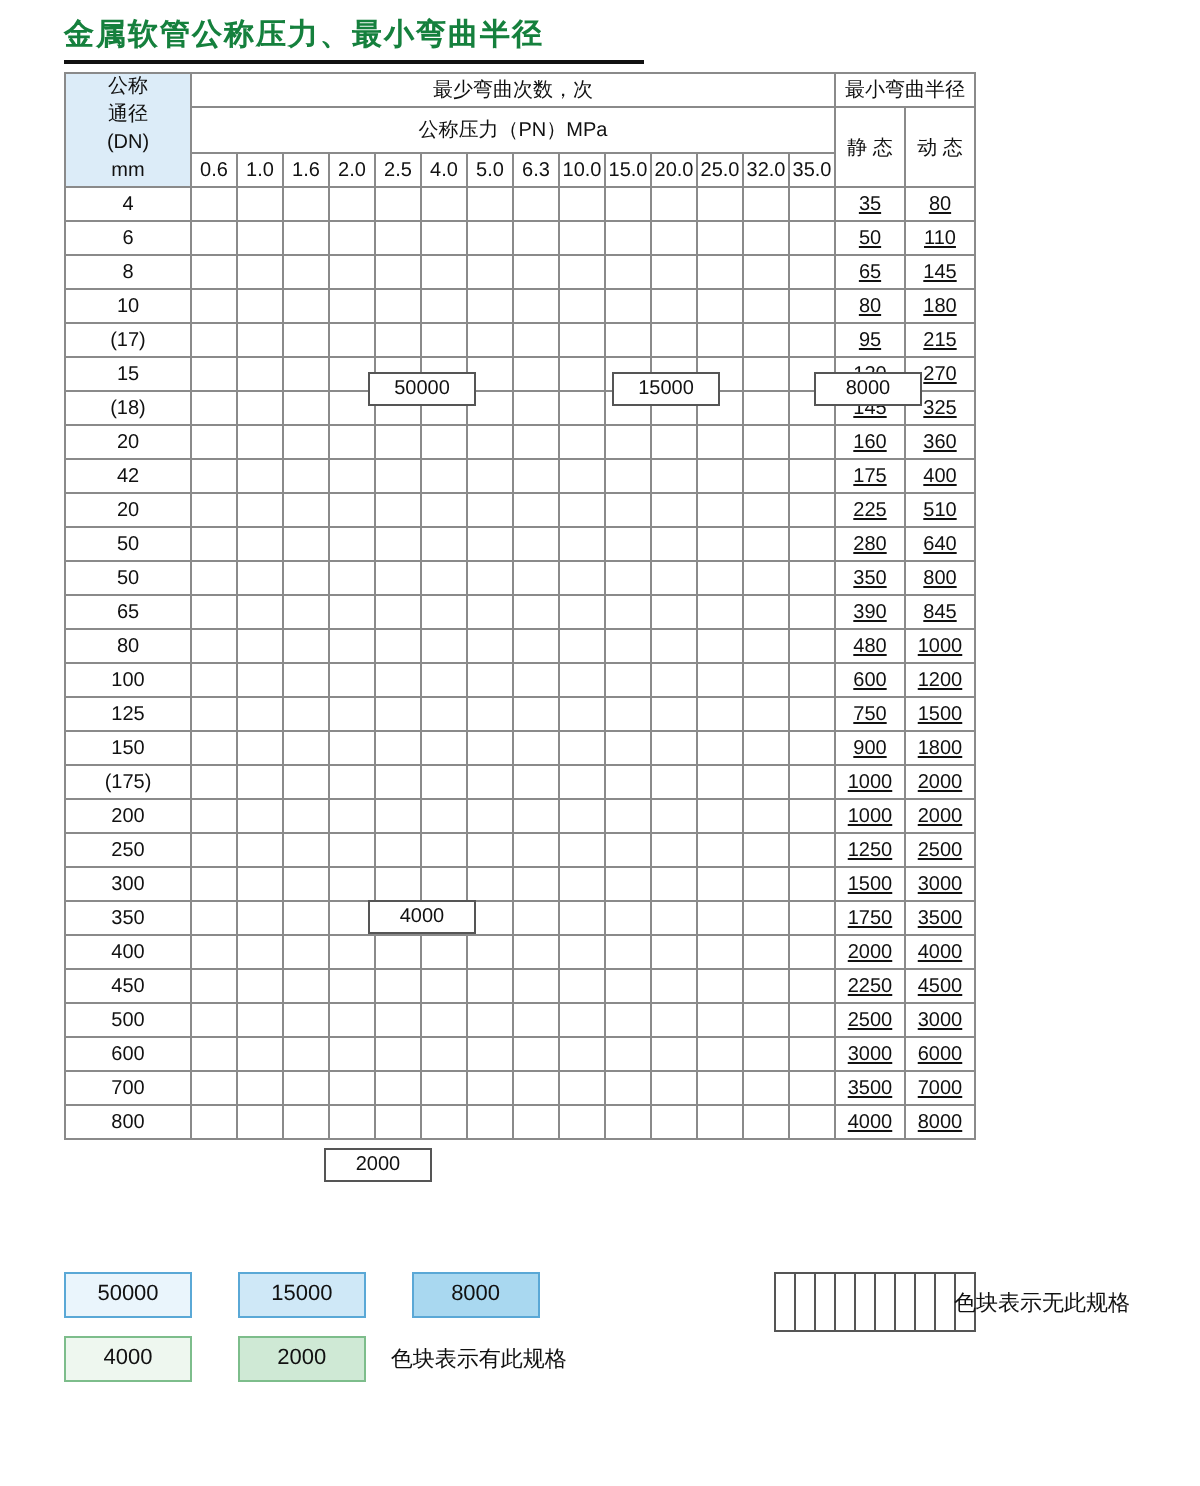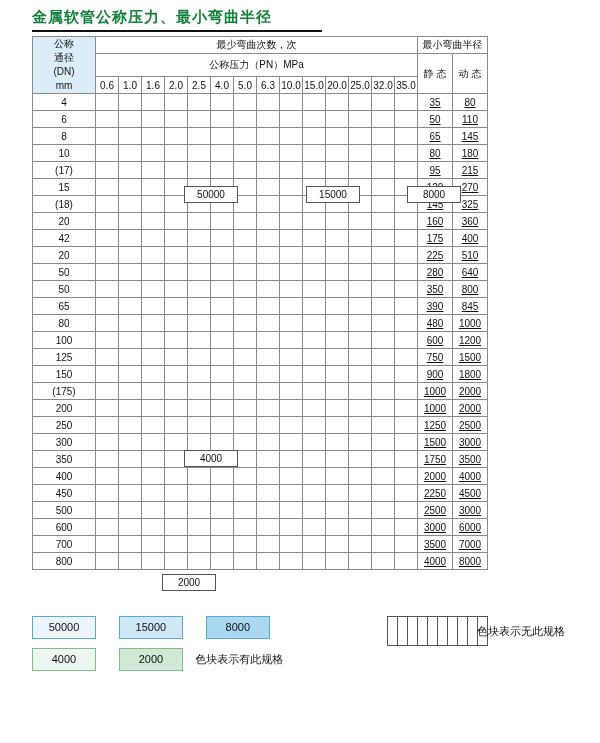--- a/index.html
+++ b/index.html
@@ -55,21 +55,21 @@
     background:#ffffff;
     border:1px solid #555;
     font-size:10px;
     text-align:center;
     line-height:15px;
     height:15px;
     z-index:5;
   }
   
   #legend{
-    position:absolute;left:32px;top:616px;width:540px;
+    position:absolute;left:32px;top:636px;width:540px;
   }
   .lgbox{
     display:inline-block;
     width:62px;height:21px;line-height:21px;
     text-align:center;font-size:11px;
     border:1px solid #6c6c6c;
     background:#fff;
     vertical-align:middle;
   }
   .lg-50000{background:#eaf5fc;border-color:#5aa8d6;}

